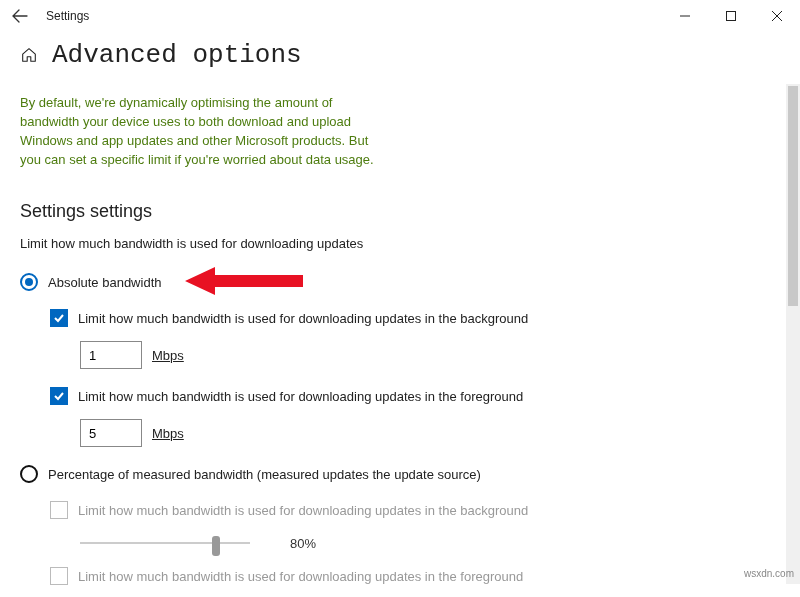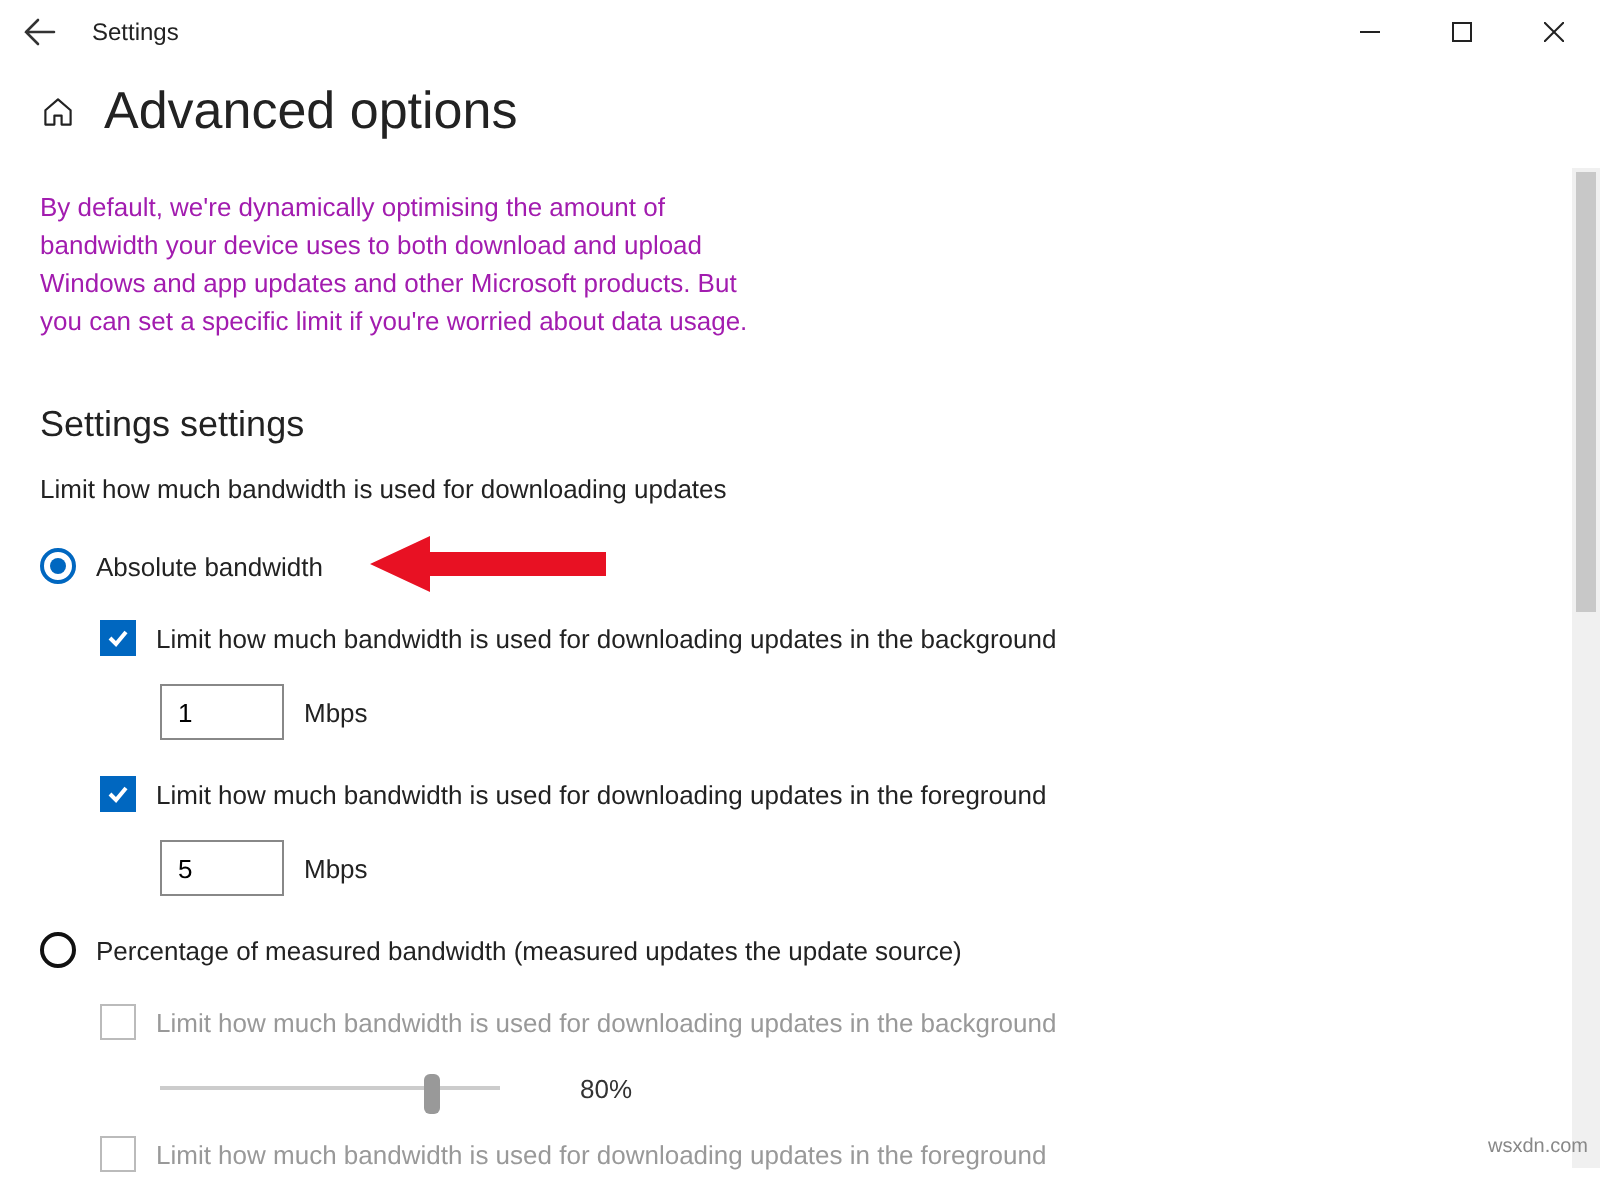--- a/index.html
+++ b/index.html
@@ -51,32 +51,33 @@
     padding: 8px 20px 12px 20px;
   }
   .header .home {
     width: 18px; height: 18px;
     margin-right: 14px;
   }
   .header h1 {
     font-weight: 400;
     font-size: 26px;
     margin: 0;
+    font-family: Liberation Mono, monospace;
   }
   .content {
     padding: 0 20px 20px 20px;
     height: 520px;
     overflow-y: auto;
     position: relative;
   }
   .desc {
     font-size: 13px;
     line-height: 1.45;
     max-width: 360px;
-    color: #a21caf;
+    color: #4d7c0f;
     margin: 12px 0 32px 0;
   }
   .section-h {
     font-size: 18px;
     font-weight: 400;
     margin: 0 0 14px 0;
   }
   .hint {
     font-size: 13px;
     margin-bottom: 22px;
@@ -129,21 +130,21 @@
   }
   .num-input {
     width: 62px;
     height: 28px;
     border: 1px solid #888;
     padding: 0 8px;
     font-size: 13px;
     font-family: inherit;
     margin-right: 10px;
   }
-  .unit { font-size: 13px; }
+  .unit { font-size: 13px; text-decoration: underline; }
   .slider-row {
     display: flex;
     align-items: center;
     margin: 0 0 14px 60px;
   }
   .slider {
     position: relative;
     width: 170px;
     height: 20px;
   }

